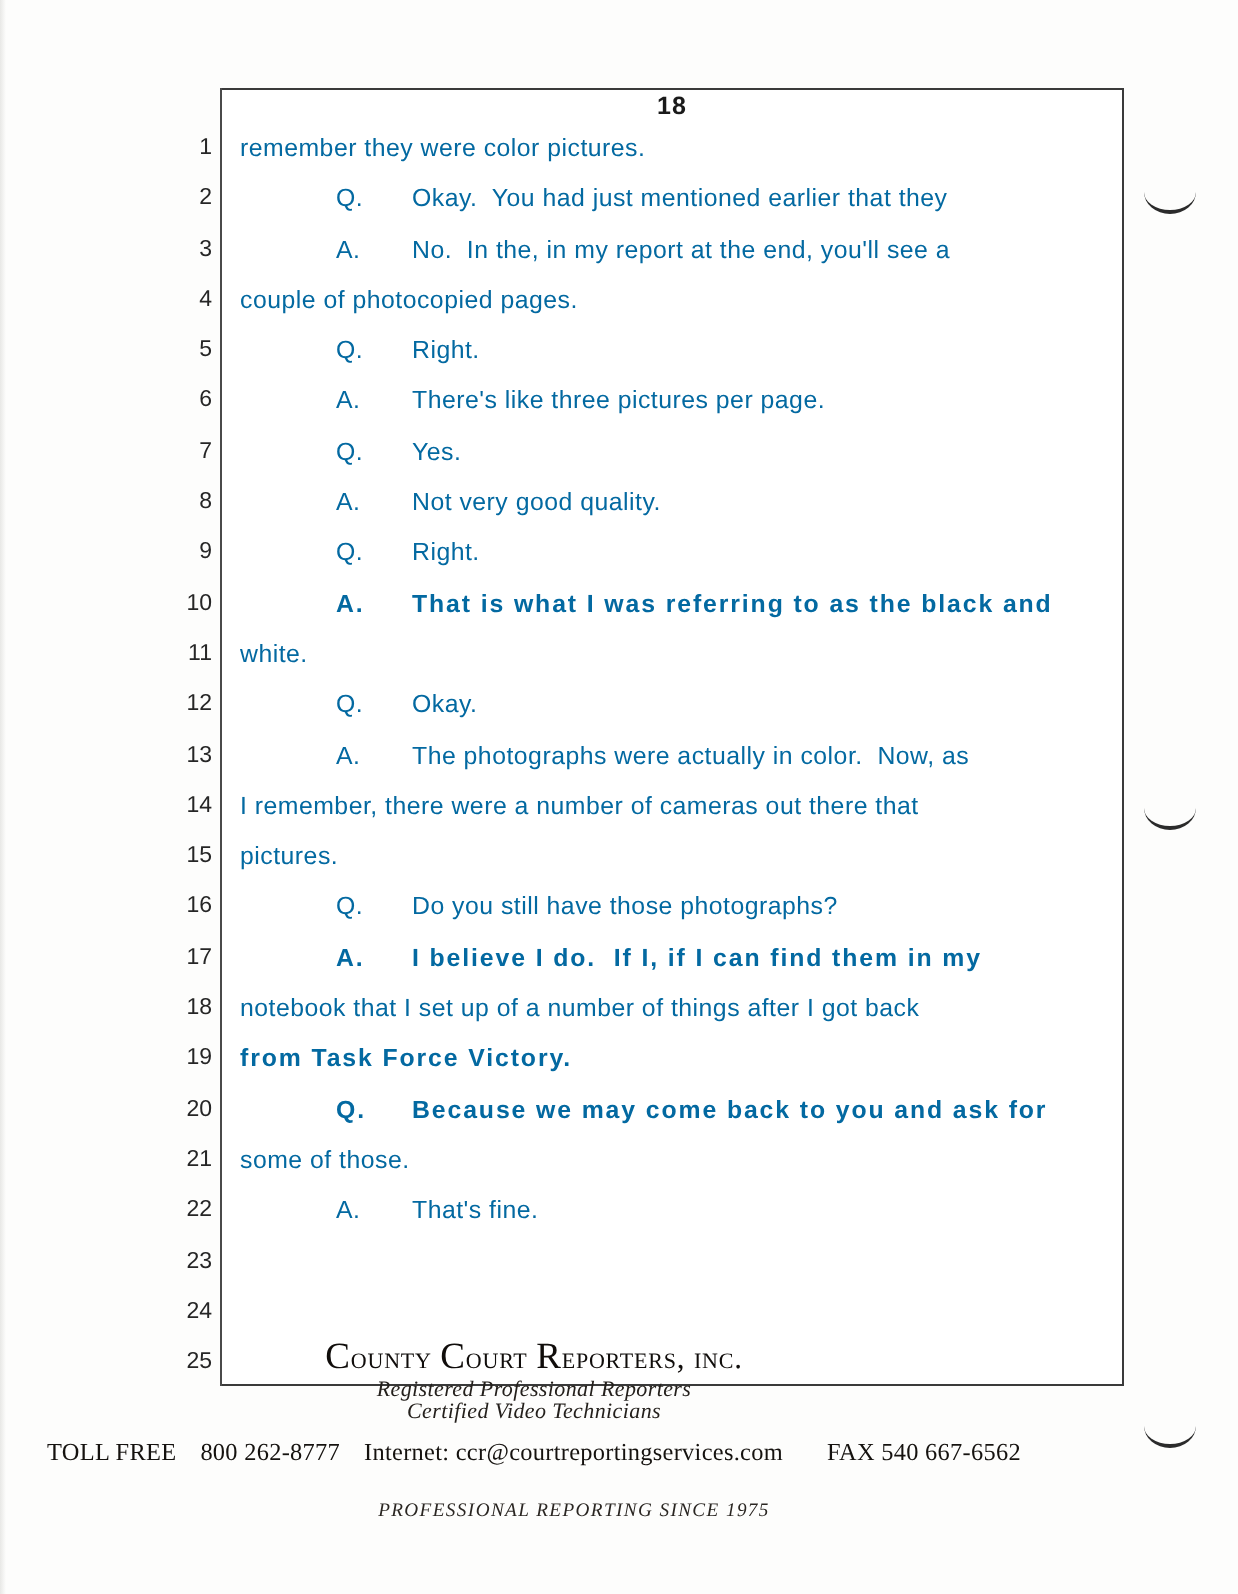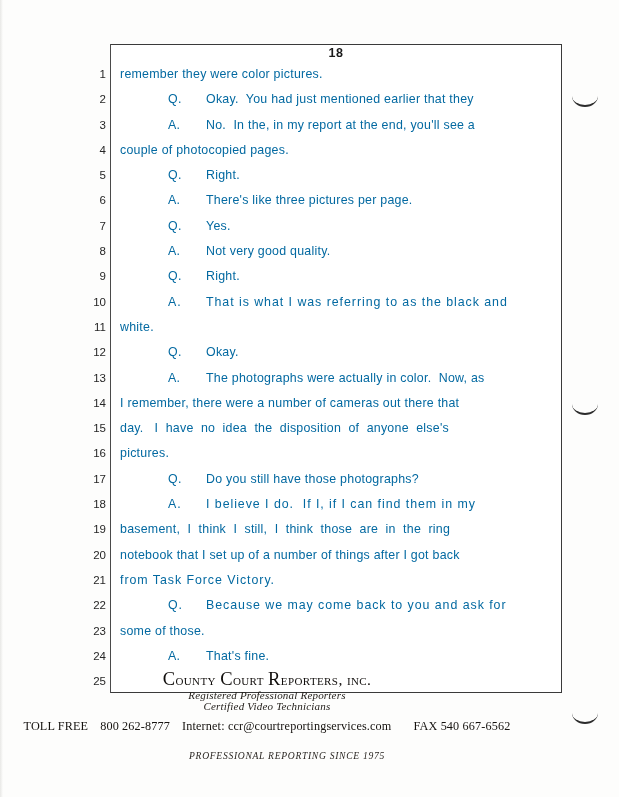--- a/index.html
+++ b/index.html
@@ -84,21 +84,21 @@
   .tline {
     height: 25.3px;
     line-height: 25.3px;
     font-size: 12.4px;
     color: #0369a1;
     white-space: pre;
     letter-spacing: 0.25px;
     font-family: "Liberation Sans", sans-serif;
   }
   .tline.indent { padding-left: 48px; }
-  .tline.spread3 { letter-spacing: 0.95px; }
+  .tline.spread3 { letter-spacing: 0.95px; font-weight: bold; }
   .tline .spk {
     display: inline-block;
     width: 38px;
   }
 
   
   .punch-mark {
     position: absolute;
     width: 26px;
     height: 9px;
@@ -197,25 +197,23 @@
       <div class="tline indent"><span class="spk">Q.</span><span>Right.</span></div>
       <div class="tline indent"><span class="spk">A.</span><span>There's like three pictures per page.</span></div>
       <div class="tline indent"><span class="spk">Q.</span><span>Yes.</span></div>
       <div class="tline indent"><span class="spk">A.</span><span>Not very good quality.</span></div>
       <div class="tline indent"><span class="spk">Q.</span><span>Right.</span></div>
       <div class="tline indent spread3"><span class="spk">A.</span><span>That is what I was referring to as the black and</span></div>
       <div class="tline"><span>white.</span></div>
       <div class="tline indent"><span class="spk">Q.</span><span>Okay.</span></div>
       <div class="tline indent"><span class="spk">A.</span><span>The photographs were actually in color.  Now, as</span></div>
       <div class="tline"><span>I remember, there were a number of cameras out there that</span></div>
-      <div class="tline"><span>day.   I  have  no  idea  the  disposition  of  anyone  else's</span></div>
       <div class="tline"><span>pictures.</span></div>
       <div class="tline indent"><span class="spk">Q.</span><span>Do you still have those photographs?</span></div>
       <div class="tline indent spread3"><span class="spk">A.</span><span>I believe I do.  If I, if I can find them in my</span></div>
-      <div class="tline"><span>basement,  I  think  I  still,  I  think  those  are  in  the  ring</span></div>
       <div class="tline"><span>notebook that I set up of a number of things after I got back</span></div>
       <div class="tline spread3"><span>from Task Force Victory.</span></div>
       <div class="tline indent spread3"><span class="spk">Q.</span><span>Because we may come back to you and ask for</span></div>
       <div class="tline"><span>some of those.</span></div>
       <div class="tline indent"><span class="spk">A.</span><span>That's fine.</span></div>
     </div>
 
   <div class="punch-mark" style="left:572px; top:96px;"></div>
   <div class="punch-mark" style="left:572px; top:404px;"></div>
   <div class="punch-mark" style="left:572px; top:713px;"></div>

